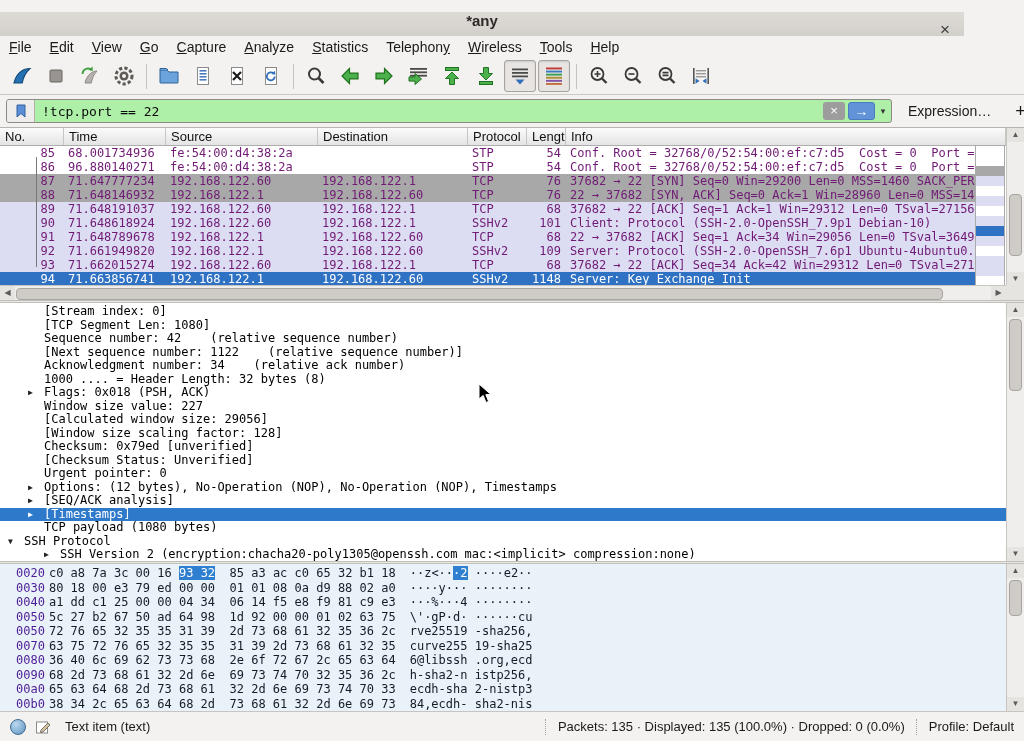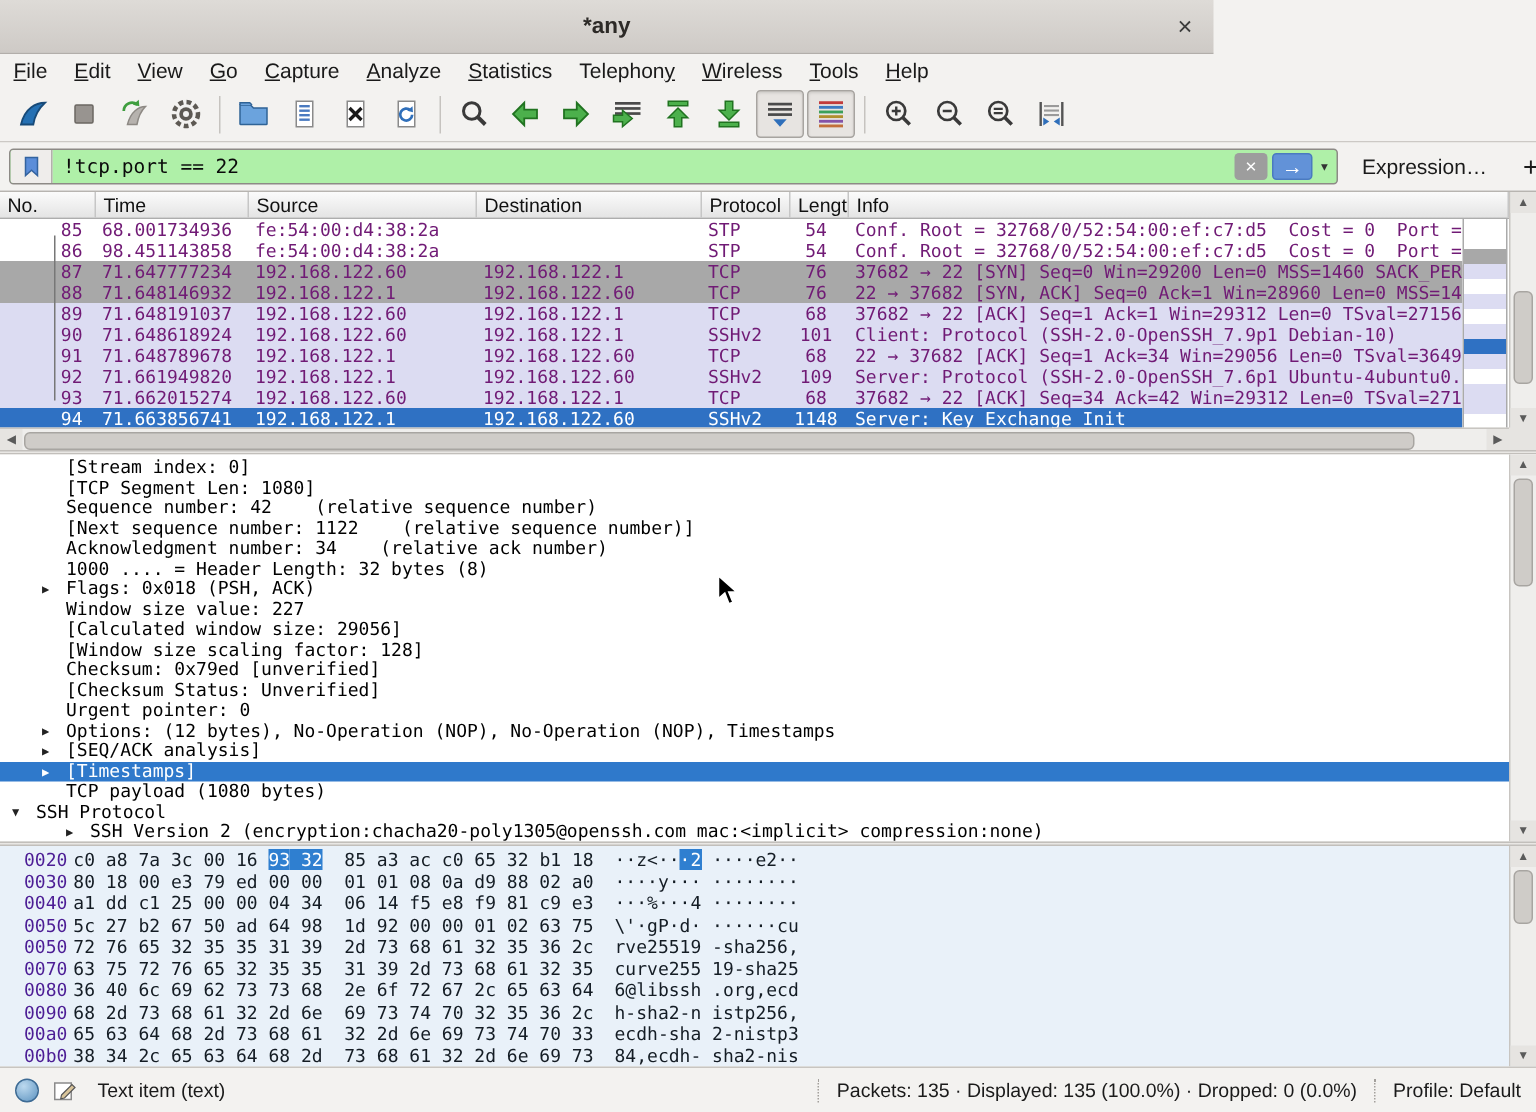--- a/index.html
+++ b/index.html
@@ -1,21 +1,21 @@
 <!DOCTYPE html>
 <html><head>
 <meta charset="utf-8">
 <style>
   html,body{margin:0;padding:0}
   body{width:1024px;height:741px;position:relative;overflow:hidden;
        font-family:"Liberation Sans",sans-serif;background:#f3f2f0;color:#1a1a1a}
   
-  .titlebar{position:absolute;left:0;top:0;width:809px;height:36px;
+  .titlebar{position:absolute;left:0;top:12px;width:964px;height:36px;
     background:linear-gradient(#dedbd7,#cecac6);border-bottom:1px solid #b2aeaa;
-    display:flex;align-items:center;justify-content:center;box-sizing:border-box}
+    display:flex;justify-content:center;box-sizing:border-box}
   .title{font-weight:bold;font-size:15px;color:#2d2a27}
   .closebtn{position:absolute;right:8px;top:7px;width:22px;height:22px;text-align:center;
     line-height:21px;font-size:17px;color:#3c3c3c}
   
   .menubar{position:absolute;top:36px;left:0;width:1024px;height:22px;background:#f3f2f0;
     display:flex;align-items:center;font-size:14px}
   .mitem{padding:0 9px;height:22px;line-height:22px;white-space:nowrap}
   .mitem u{text-decoration:underline}
   
   .toolbar{position:absolute;top:58px;left:0;width:1024px;height:37px;background:#f3f2f0;
@@ -46,21 +46,21 @@
     border-top:1px solid #b7b4b0;box-sizing:border-box}
   .phead{display:grid;grid-template-columns:64px 102px 152px 150px 59px 39px 1fr;height:18px;width:1006px;
     background:linear-gradient(#fbfbfb,#e4e4e4);border-bottom:1px solid #adadad;font-size:13px;color:#111;box-sizing:border-box}
   .phead span{padding:1px 0 0 5px;border-right:1px solid #c6c6c6;overflow:hidden;white-space:nowrap;box-sizing:border-box}
   .prows{position:absolute;top:18px;left:0;width:975px;height:140px;overflow:hidden}
   .prow{display:grid;grid-template-columns:64px 102px 152px 150px 59px 39px 1fr;height:14px;line-height:14px;
     font:12px "DejaVu Sans Mono",monospace;white-space:pre;color:#701a75;overflow:hidden}
   .prow span{overflow:hidden}
   .prow .cno{text-align:right;padding-right:9px}
   .prow .ct,.prow .cs,.prow .cd,.prow .cp,.prow .ci{padding-left:4px}
-  .prow .cl{text-align:center;padding-right:5px}
+  .prow .cl{text-align:right;padding-right:5px}
   .prow.gray{background:#a8a8a8}
   .prow.lav{background:#dcdcf2}
   .prow.sel{background:#2f71c3;color:#fff}
   .convline{position:absolute;left:36px;top:29px;width:1px;height:110px;background:#777}
   .minimap{position:absolute;right:19px;top:18px;width:30px;height:140px;
     border-left:1px solid #aaa;border-right:1px solid #aaa;box-sizing:border-box}
   .minimap div{height:10px}
   
   .vscroll{position:absolute;right:0;top:0;width:18px;background:#efeeec;border-left:1px solid #c8c5c1;box-sizing:border-box}
   .sarr{height:14px;line-height:14px;text-align:center;font-size:8px;color:#5a5a5a;background:#e6e4e1}
@@ -290,21 +290,21 @@
       <span>No.</span>
       <span>Time</span>
       <span>Source</span>
       <span>Destination</span>
       <span>Protocol</span>
       <span>Length</span>
       <span>Info</span>
     </div>
   <div class="prows" id="prows">
       <div class="prow white"><span class="cno">85</span><span class="ct">68.001734936</span><span class="cs">fe:54:00:d4:38:2a</span><span class="cd"></span><span class="cp">STP</span><span class="cl">54</span><span class="ci">Conf. Root = 32768/0/52:54:00:ef:c7:d5  Cost = 0  Port = </span></div>
-      <div class="prow white"><span class="cno">86</span><span class="ct">98.451143858</span><span class="cs">fe:54:00:d4:38:2a</span><span class="cd"></span><span class="cp">STP</span><span class="cl">54</span><span class="ci">Conf. Root = 32768/0/52:54:00:ef:c7:d5  Cost = 0  Port = </span></div>
+      <div class="prow white"><span class="cno">86</span><span class="ct">96.880140271</span><span class="cs">fe:54:00:d4:38:2a</span><span class="cd"></span><span class="cp">STP</span><span class="cl">54</span><span class="ci">Conf. Root = 32768/0/52:54:00:ef:c7:d5  Cost = 0  Port = </span></div>
       <div class="prow gray"><span class="cno">87</span><span class="ct">71.647777234</span><span class="cs">192.168.122.60</span><span class="cd">192.168.122.1</span><span class="cp">TCP</span><span class="cl">76</span><span class="ci">37682 → 22 [SYN] Seq=0 Win=29200 Len=0 MSS=1460 SACK_PERM</span></div>
       <div class="prow gray"><span class="cno">88</span><span class="ct">71.648146932</span><span class="cs">192.168.122.1</span><span class="cd">192.168.122.60</span><span class="cp">TCP</span><span class="cl">76</span><span class="ci">22 → 37682 [SYN, ACK] Seq=0 Ack=1 Win=28960 Len=0 MSS=1460</span></div>
       <div class="prow lav"><span class="cno">89</span><span class="ct">71.648191037</span><span class="cs">192.168.122.60</span><span class="cd">192.168.122.1</span><span class="cp">TCP</span><span class="cl">68</span><span class="ci">37682 → 22 [ACK] Seq=1 Ack=1 Win=29312 Len=0 TSval=271566</span></div>
       <div class="prow lav"><span class="cno">90</span><span class="ct">71.648618924</span><span class="cs">192.168.122.60</span><span class="cd">192.168.122.1</span><span class="cp">SSHv2</span><span class="cl">101</span><span class="ci">Client: Protocol (SSH-2.0-OpenSSH_7.9p1 Debian-10)</span></div>
       <div class="prow lav"><span class="cno">91</span><span class="ct">71.648789678</span><span class="cs">192.168.122.1</span><span class="cd">192.168.122.60</span><span class="cp">TCP</span><span class="cl">68</span><span class="ci">22 → 37682 [ACK] Seq=1 Ack=34 Win=29056 Len=0 TSval=36495</span></div>
       <div class="prow lav"><span class="cno">92</span><span class="ct">71.661949820</span><span class="cs">192.168.122.1</span><span class="cd">192.168.122.60</span><span class="cp">SSHv2</span><span class="cl">109</span><span class="ci">Server: Protocol (SSH-2.0-OpenSSH_7.6p1 Ubuntu-4ubuntu0.3</span></div>
       <div class="prow lav"><span class="cno">93</span><span class="ct">71.662015274</span><span class="cs">192.168.122.60</span><span class="cd">192.168.122.1</span><span class="cp">TCP</span><span class="cl">68</span><span class="ci">37682 → 22 [ACK] Seq=34 Ack=42 Win=29312 Len=0 TSval=2715</span></div>
       <div class="prow sel"><span class="cno">94</span><span class="ct">71.663856741</span><span class="cs">192.168.122.1</span><span class="cd">192.168.122.60</span><span class="cp">SSHv2</span><span class="cl">1148</span><span class="ci">Server: Key Exchange Init</span></div>
     </div>
   <div class="convline"></div>

